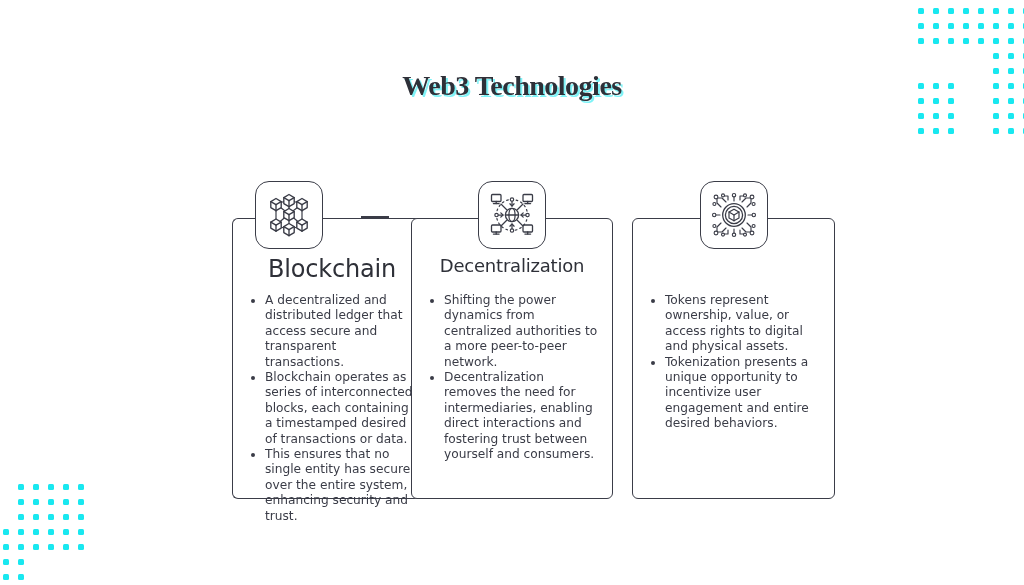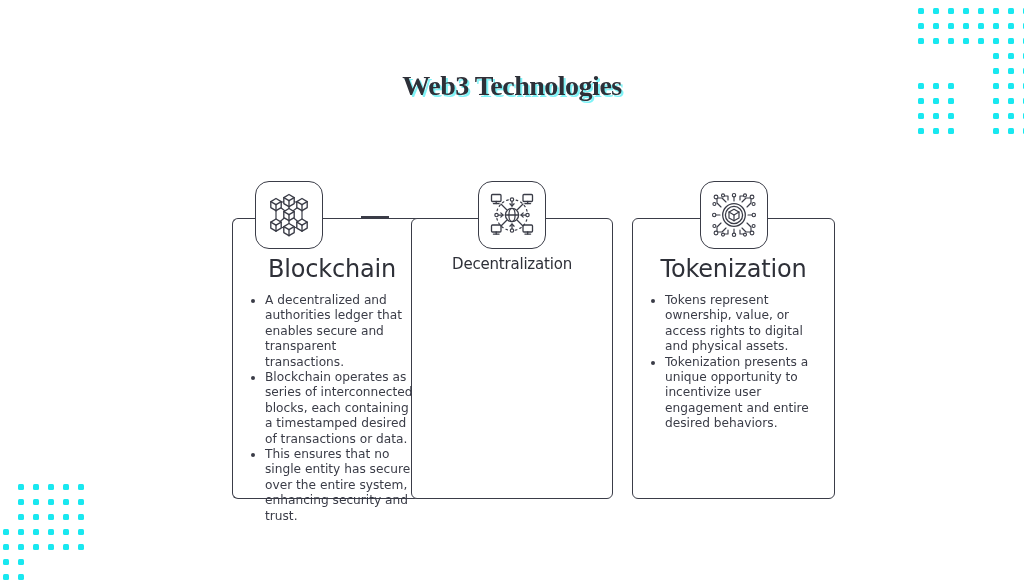--- a/index.html
+++ b/index.html
@@ -70,21 +70,21 @@
   
   .card-head{
     position:absolute;left:0;right:0;top:36px;
     text-align:center;
     font-size:24px;
     font-weight:400;
     color:#2E3038;
     font-family:"DejaVu Sans", sans-serif;
     letter-spacing:-0.2px;
   }
-  .card.c2 .card-head{font-size:15px;}
+  .card.c2 .card-head{font-size:18px;}
   ul.points{
     position:absolute;left:14px;right:12px;top:74px;
     margin:0;padding:0 0 0 18px;
     list-style:disc;
   }
   ul.points li{
     font-size:12.2px;
     line-height:15.4px;
     color:#3A3C47;
     margin:0 0 0 0;
@@ -191,21 +191,21 @@
 
   <div class="title-wrap">
     <span class="title">Web3 Technologies</span>
   </div>
 
   <div class="stub"></div>
 
   <div class="card c1">
     <div class="card-head">Blockchain</div>
     <ul class="points">
-      <li>A decentralized and authorities ledger that enables secure and transparent transactions.</li>
+      <li>A decentralized and distributed ledger that access secure and transparent transactions.</li>
       <li> Blockchain operates as a series of interconnected blocks, each containing a timestamped desired of transactions or data.</li>
       <li>This ensures that no single entity has secure over the entire system, enhancing security and trust.</li>
     </ul>
   </div>
 
   <div class="badge b1">
     <svg width="46" height="44" viewBox="0 0 46 44" fill="none" stroke="#3A3C47" stroke-width="1.35" stroke-linejoin="round" stroke-linecap="round">
 
       <g stroke-width="1.2">
         <line x1="10" y1="11" x2="23" y2="7"></line>
@@ -250,20 +250,24 @@
 
         <polygon points="23,30.5 28.2,33.6 28.2,39.6 23,42.7 17.8,39.6 17.8,33.6" fill="#fff"></polygon>
         <polyline points="17.8,33.6 23,36.7 28.2,33.6"></polyline>
           <line x1="23" y1="36.7" x2="23" y2="42.7"></line>
       </g>
     </svg>
   </div>
 
   <div class="card c2">
     <div class="card-head">Decentralization</div>
+    <ul class="points">
+      <li>Shifting the power dynamics from centralized authorities to a more peer-to-peer network.</li>
+      <li>Decentralization removes the need for intermediaries, enabling direct interactions and fostering trust between yourself and consumers.</li>
+    </ul>
   </div>
 
   <div class="badge b2">
     <svg width="46" height="46" viewBox="0 0 46 46" fill="none" stroke="#3A3C47" stroke-width="1.3" stroke-linecap="round" stroke-linejoin="round">
 
       <g>
         <rect x="2.5" y="2.5" width="9.5" height="7" rx="1" fill="#fff"></rect>
         <line x1="7.2" y1="9.5" x2="7.2" y2="11.6"></line>
           <line x1="4.4" y1="11.6" x2="10.1" y2="11.6"></line>
         <rect x="34" y="2.5" width="9.5" height="7" rx="1" fill="#fff"></rect>
@@ -304,21 +308,20 @@
       <g stroke-width="1.15">
         <line x1="12" y1="12" x2="17.5" y2="17.5"></line>
         <line x1="34" y1="12" x2="28.5" y2="17.5"></line>
         <line x1="12" y1="34" x2="17.5" y2="28.5"></line>
         <line x1="34" y1="34" x2="28.5" y2="28.5"></line>
       </g>
     </svg>
   </div>
 
   <div class="card c3">
-    <div class="card-head">Tokenization</div>
     <ul class="points">
       <li>Tokens represent ownership, value, or access rights to digital and physical assets.</li>
       <li>Tokenization presents a unique opportunity to incentivize user engagement and entire desired behaviors.</li>
     </ul>
   </div>
 
   <div class="badge b3">
     <svg width="46" height="46" viewBox="0 0 46 46" fill="none" stroke="#3A3C47" stroke-width="1.3" stroke-linecap="round" stroke-linejoin="round">
 
       <g stroke-width="1.15">

